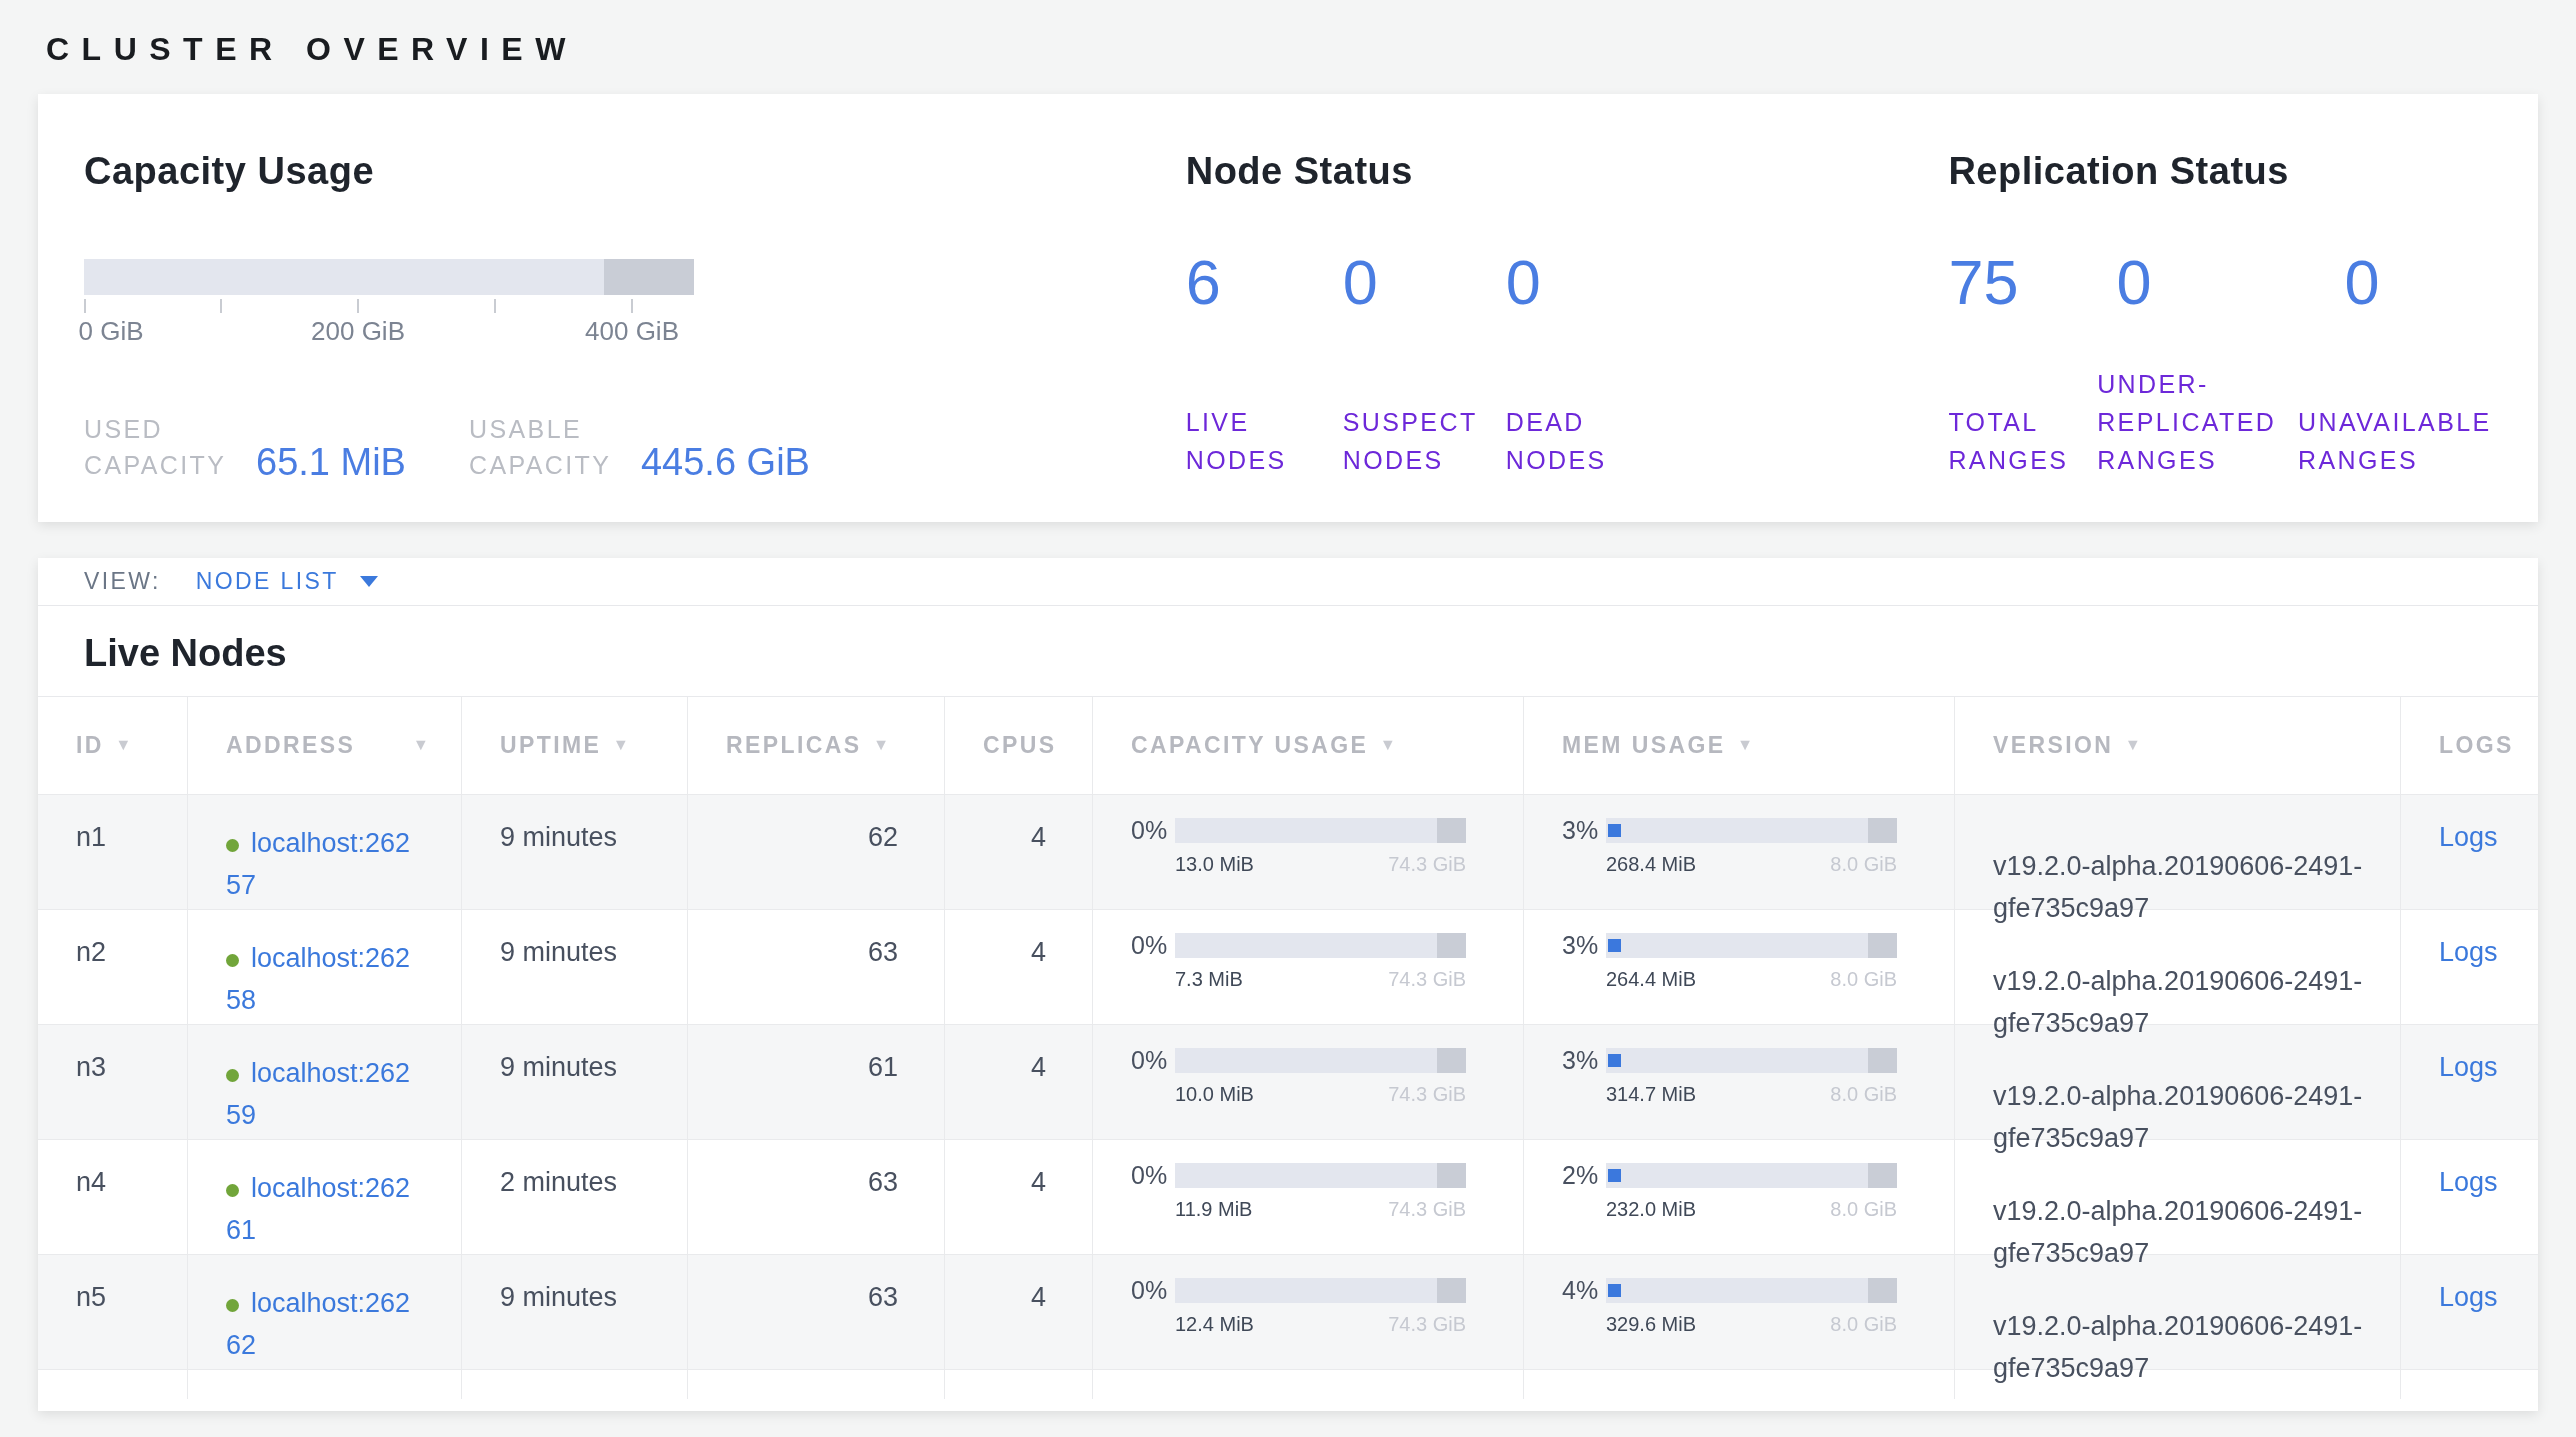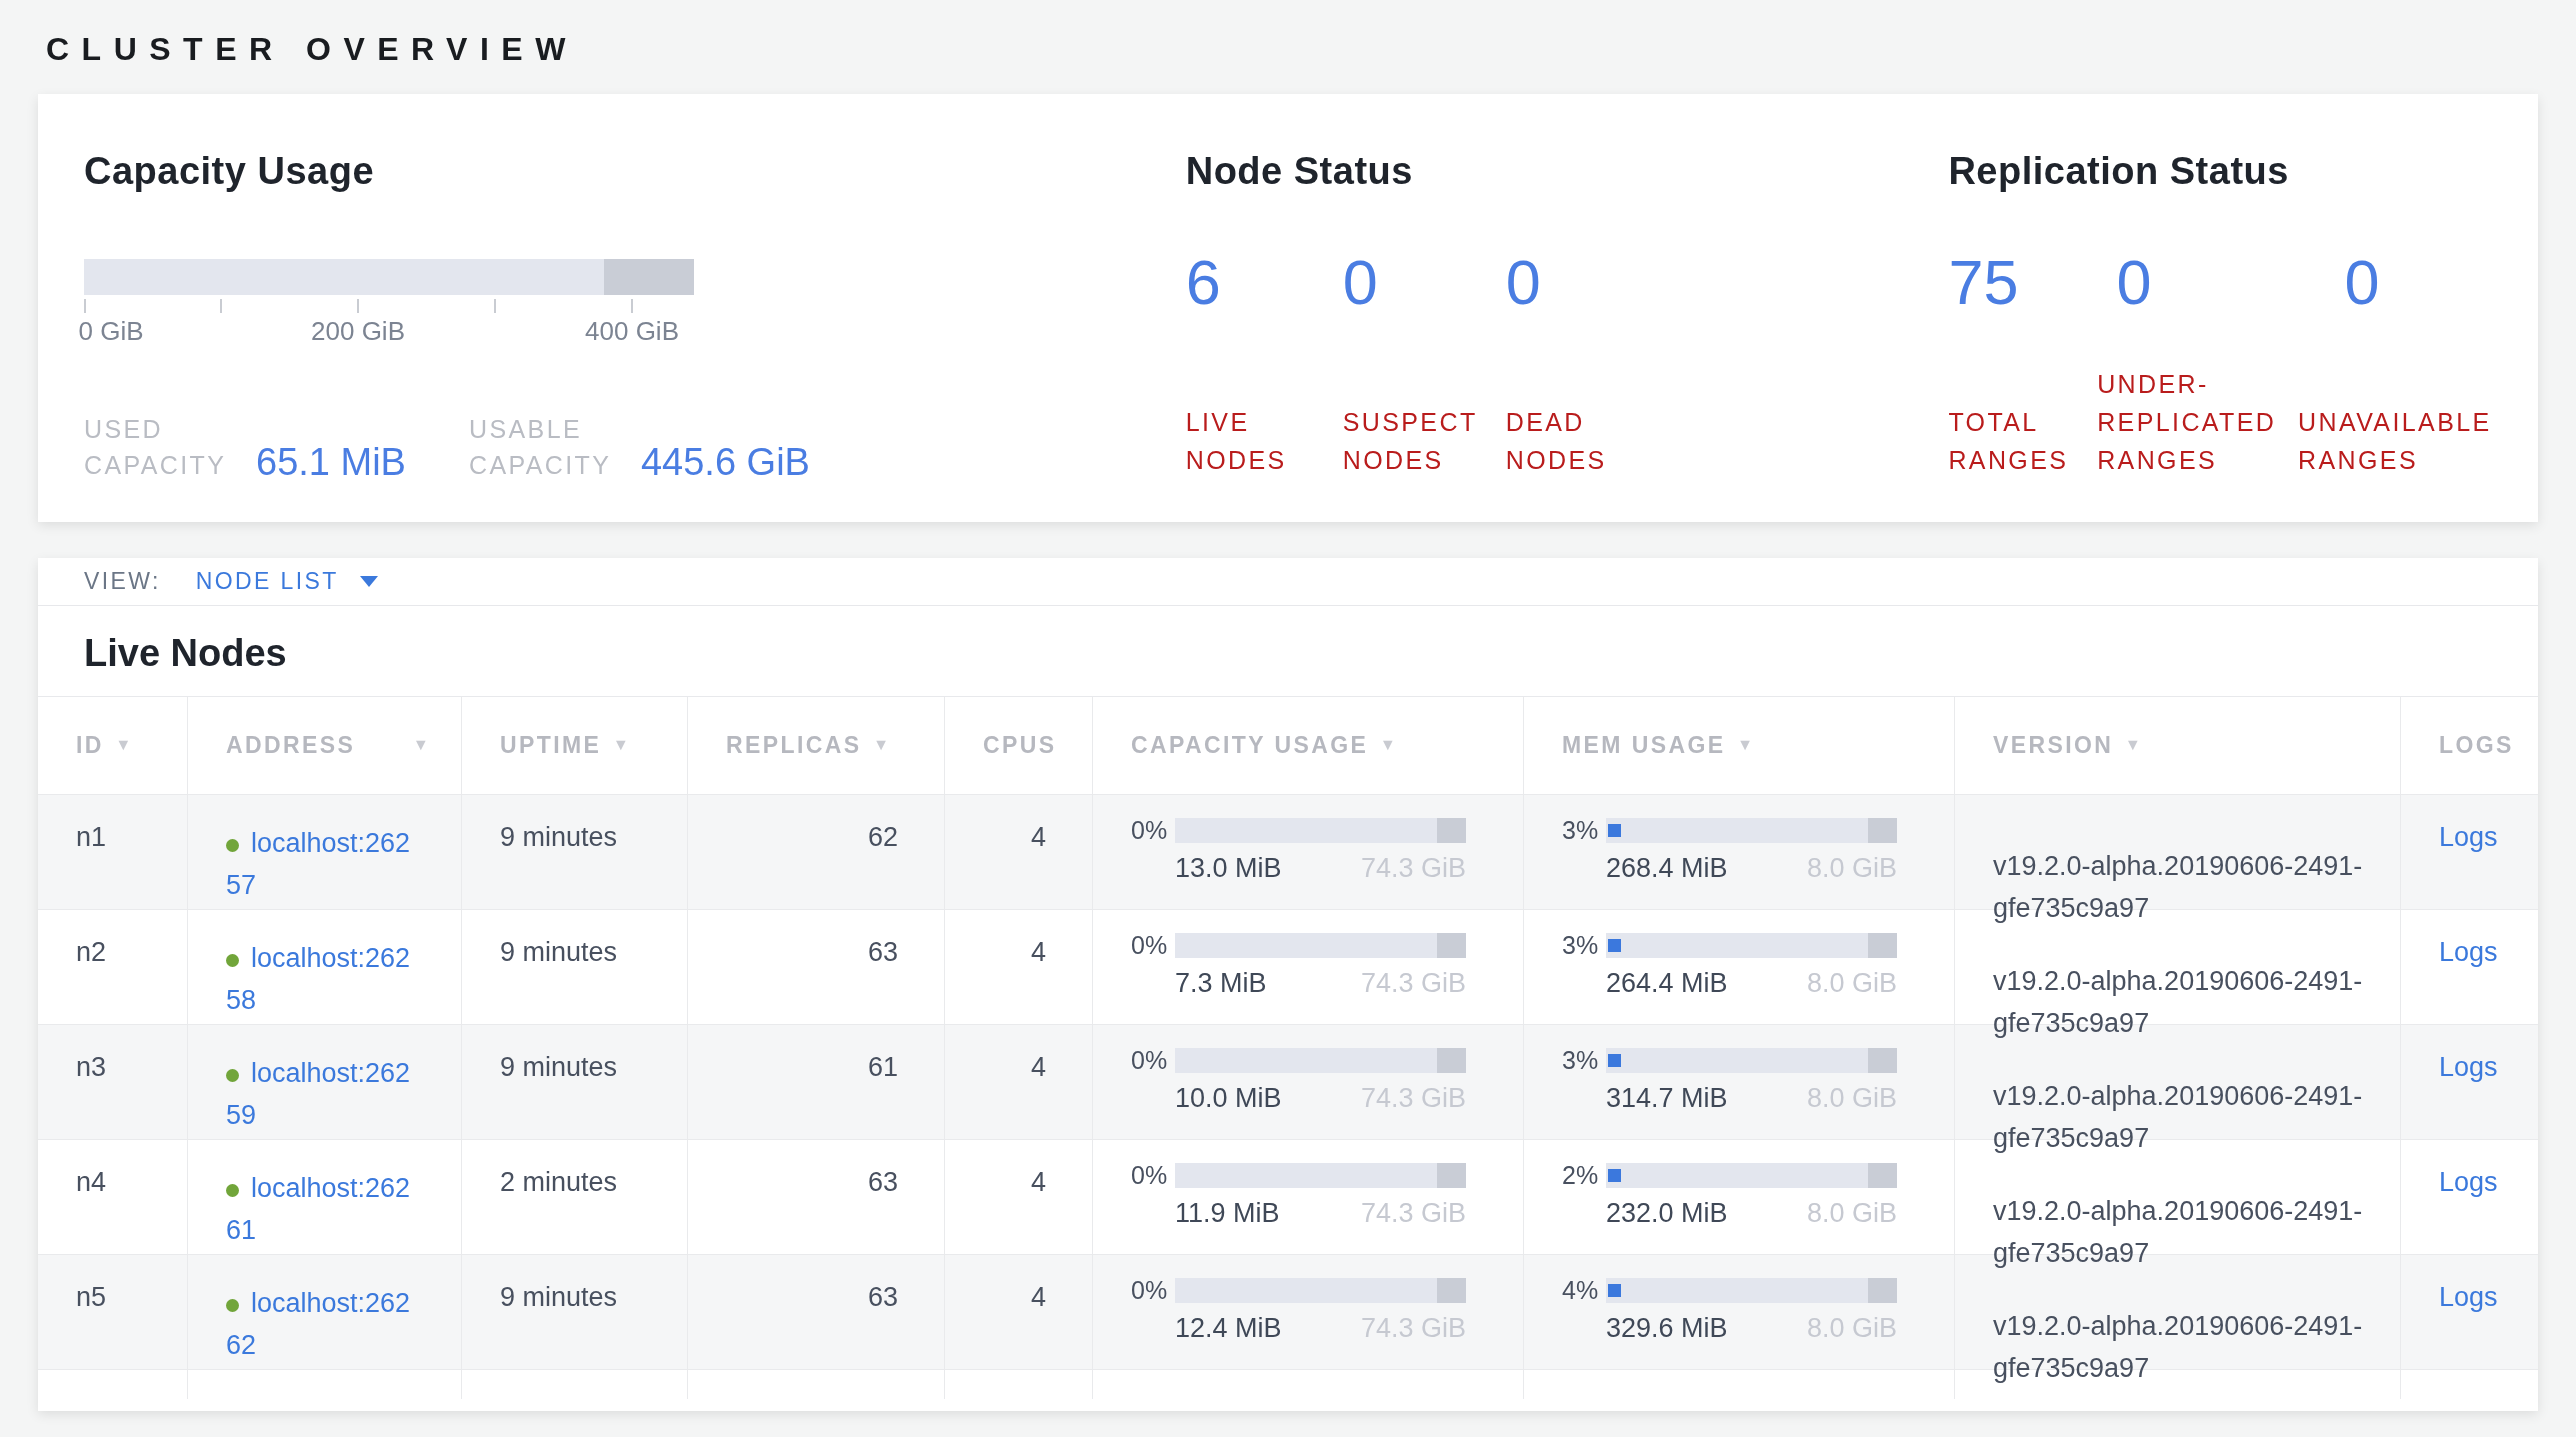--- a/index.html
+++ b/index.html
@@ -29,21 +29,21 @@
   .cap-axis span { position:absolute; transform:translateX(-50%); white-space:nowrap; }
 
   .cap-stats { margin-top:auto; padding-bottom:40px; display:flex; }
   .stat { display:flex; align-items:flex-end; }
   .stat + .stat { margin-left:63px; }
   .stat .lbl { width:155px; font-size:25px; line-height:36px; letter-spacing:2.4px; color:#b9bcc3; }
   .stat .val { font-size:38px; line-height:42px; color:#4a7de2; margin-left:17px; white-space:nowrap; }
 
   .numbers { display:flex; margin-top:52px; font-size:63px; line-height:73px; color:#4a7de2; }
   .labels  { margin-top:auto; padding-bottom:44px; display:flex; align-items:flex-end; }
-  .glabel  { font-size:25px; line-height:38px; letter-spacing:2.4px; color:#b91c1c; }
+  .glabel  { font-size:25px; line-height:38px; letter-spacing:2.4px; color:#6d28d9; }
   .nw1 { width:157px; } .nw2 { width:163px; } .nw3 { max-width:144px; }
   .rw1 { width:168px; } .rw2 { width:228px; } .rw3 { max-width:240px; }
   .lab-pad { padding-right:21px; }
 
   .card-nodes { margin-top:36px; height:853px; overflow:hidden; }
   .view-bar { height:48px; border-bottom:1.9px solid #e7e8eb; display:flex; align-items:center;
               padding-left:46px; font-size:23px; letter-spacing:2.4px; }
   .view-label { color:#6b7686; }
   .view-select { display:flex; align-items:center; margin-left:35px; color:#3b79dc; cursor:pointer; }
   .caret-down { width:0; height:0; margin-left:21px; border-left:9.6px solid transparent;
@@ -72,21 +72,21 @@
   .dot { display:inline-block; width:13.4px; height:13.4px; border-radius:50%;
          background:#71a53a; margin-right:11.5px; }
   a.link { color:#3b79dc; text-decoration:none; cursor:pointer; }
 
   .usage { padding:21px 0 0 38px; }
   .u-line1 { display:flex; align-items:center; }
   .u-pct { width:44px; font-size:25px; color:#48505f; }
   .u-bar { position:relative; width:291px; height:25px; background:#e3e6ee; }
   .u-bar .dark-seg { position:absolute; right:0; top:0; bottom:0; width:29px; background:#c9cdd6; }
   .u-bar .mem-fill { position:absolute; left:1.9px; top:5.8px; width:13.4px; height:13.4px; background:#3b78dd; }
-  .u-line2 { width:291px; margin:7.7px 0 0 44px; display:flex; justify-content:space-between; font-size:27px; }
+  .u-line2 { width:291px; margin:7.7px 0 0 44px; display:flex; justify-content:space-between; font-size:20px; }
   .u-used { color:#3f4857; } .u-total { color:#c6c9d1; }
 
   .ver { padding-top:23px; width:412px; line-height:42px; overflow-wrap:break-word; }
 </style>
 </head>
 <body>
 
 <h1 class="page-title">CLUSTER OVERVIEW</h1>
 
 <div class="card card-summary">

